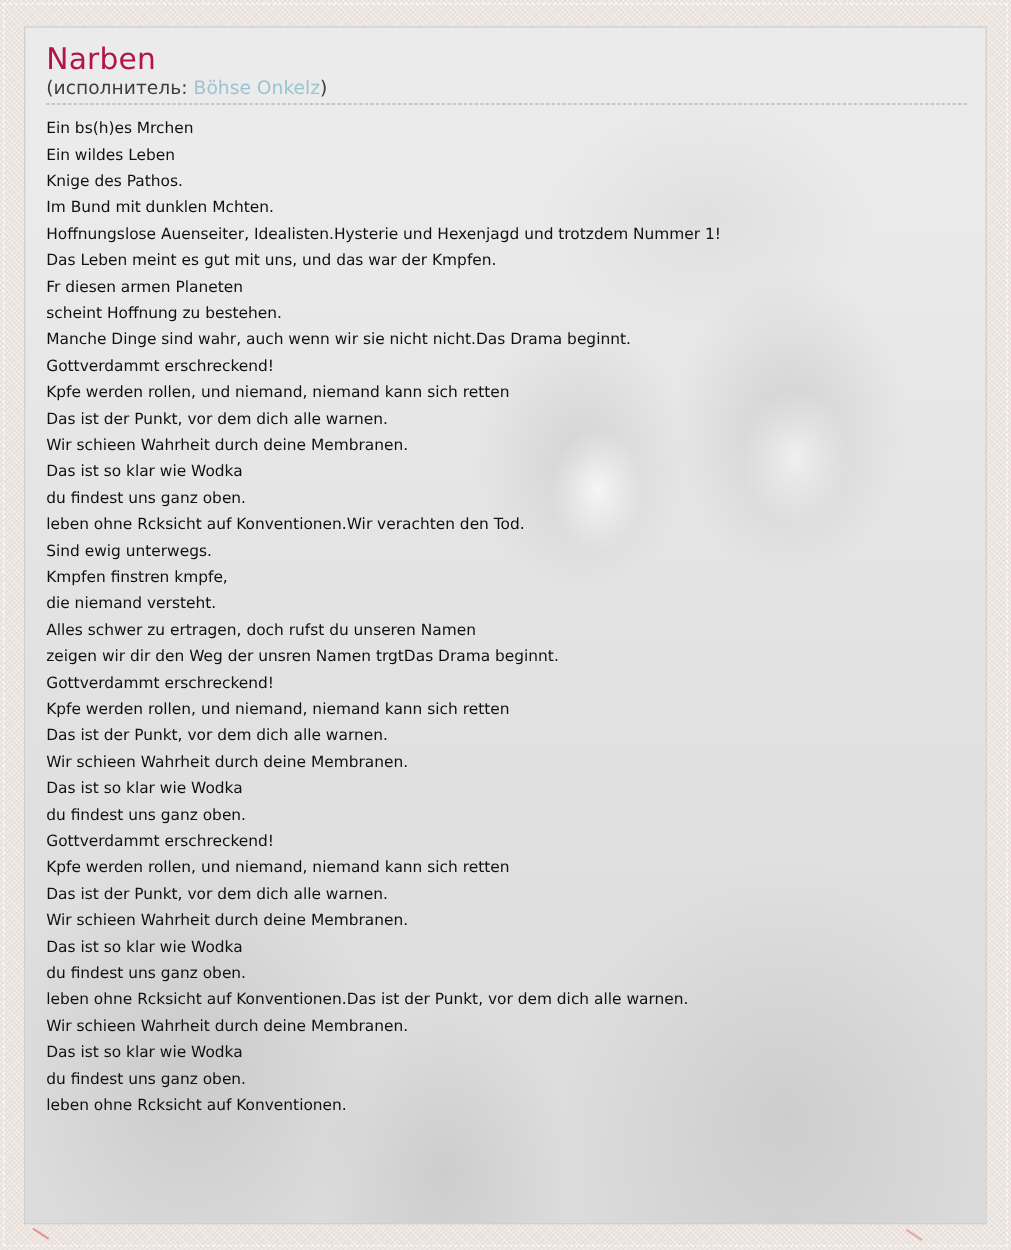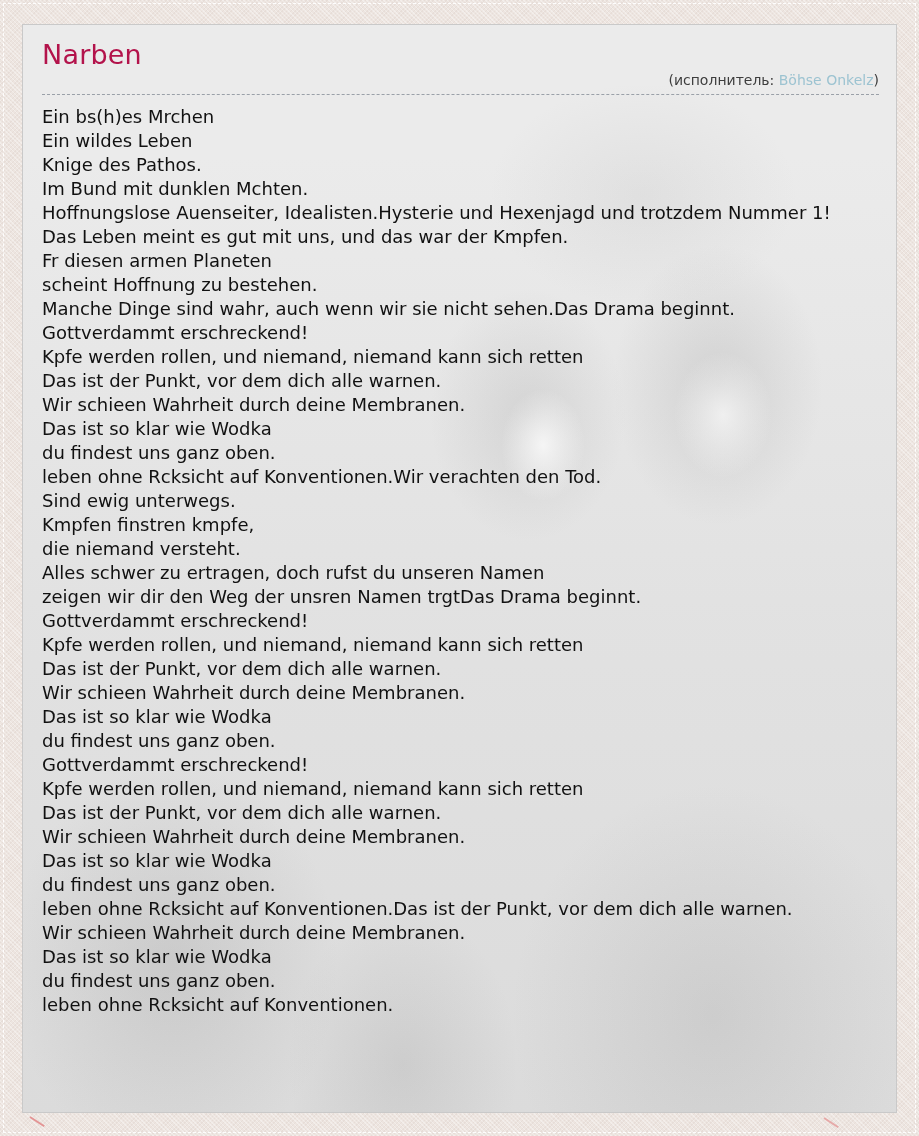--- a/index.html
+++ b/index.html
@@ -62,36 +62,35 @@
   }
   .song-title {
     margin: 0;
     font-size: 27px;
     font-weight: 500;
     line-height: 31px;
     color: #b3134b;
     letter-spacing: 0.2px;
   }
   .artist-line {
-    font-size: 14px;
+    font-size: 17px;
     line-height: 21px;
     color: #3d3d3d;
-    text-align: right;
   }
   .artist-link {
     color: #9cc3d1;
     text-decoration: none;
     cursor: pointer;
   }
   .lyrics {
     margin-top: 10px;
     padding-right: 6px;
   }
   .lyric-line {
-    font-size: 18px;
+    font-size: 14px;
     line-height: 24px;
     color: #111111;
     white-space: nowrap;
   }
   .corner-mark {
     position: absolute;
     width: 17px;
     height: 0;
     border-top: 2px solid #e39494;
     transform: rotate(33deg);
@@ -115,21 +114,21 @@
     </div>
     <div class="lyrics">
         <div class="lyric-line">Ein bs(h)es Mrchen</div>
         <div class="lyric-line">Ein wildes Leben</div>
         <div class="lyric-line">Knige des Pathos.</div>
         <div class="lyric-line">Im Bund mit dunklen Mchten.</div>
         <div class="lyric-line">Hoffnungslose Auenseiter, Idealisten.Hysterie und Hexenjagd und trotzdem Nummer 1!</div>
         <div class="lyric-line">Das Leben meint es gut mit uns, und das war der Kmpfen.</div>
         <div class="lyric-line">Fr diesen armen Planeten</div>
         <div class="lyric-line">scheint Hoffnung zu bestehen.</div>
-        <div class="lyric-line">Manche Dinge sind wahr, auch wenn wir sie nicht sehen.Das Drama beginnt.</div>
+        <div class="lyric-line">Manche Dinge sind wahr, auch wenn wir sie nicht nicht.Das Drama beginnt.</div>
         <div class="lyric-line">Gottverdammt erschreckend!</div>
         <div class="lyric-line">Kpfe werden rollen, und niemand, niemand kann sich retten</div>
         <div class="lyric-line">Das ist der Punkt, vor dem dich alle warnen.</div>
         <div class="lyric-line">Wir schieen Wahrheit durch deine Membranen.</div>
         <div class="lyric-line">Das ist so klar wie Wodka</div>
         <div class="lyric-line">du findest uns ganz oben.</div>
         <div class="lyric-line">leben ohne Rcksicht auf Konventionen.Wir verachten den Tod.</div>
         <div class="lyric-line">Sind ewig unterwegs.</div>
         <div class="lyric-line">Kmpfen finstren kmpfe,</div>
         <div class="lyric-line">die niemand versteht.</div>

